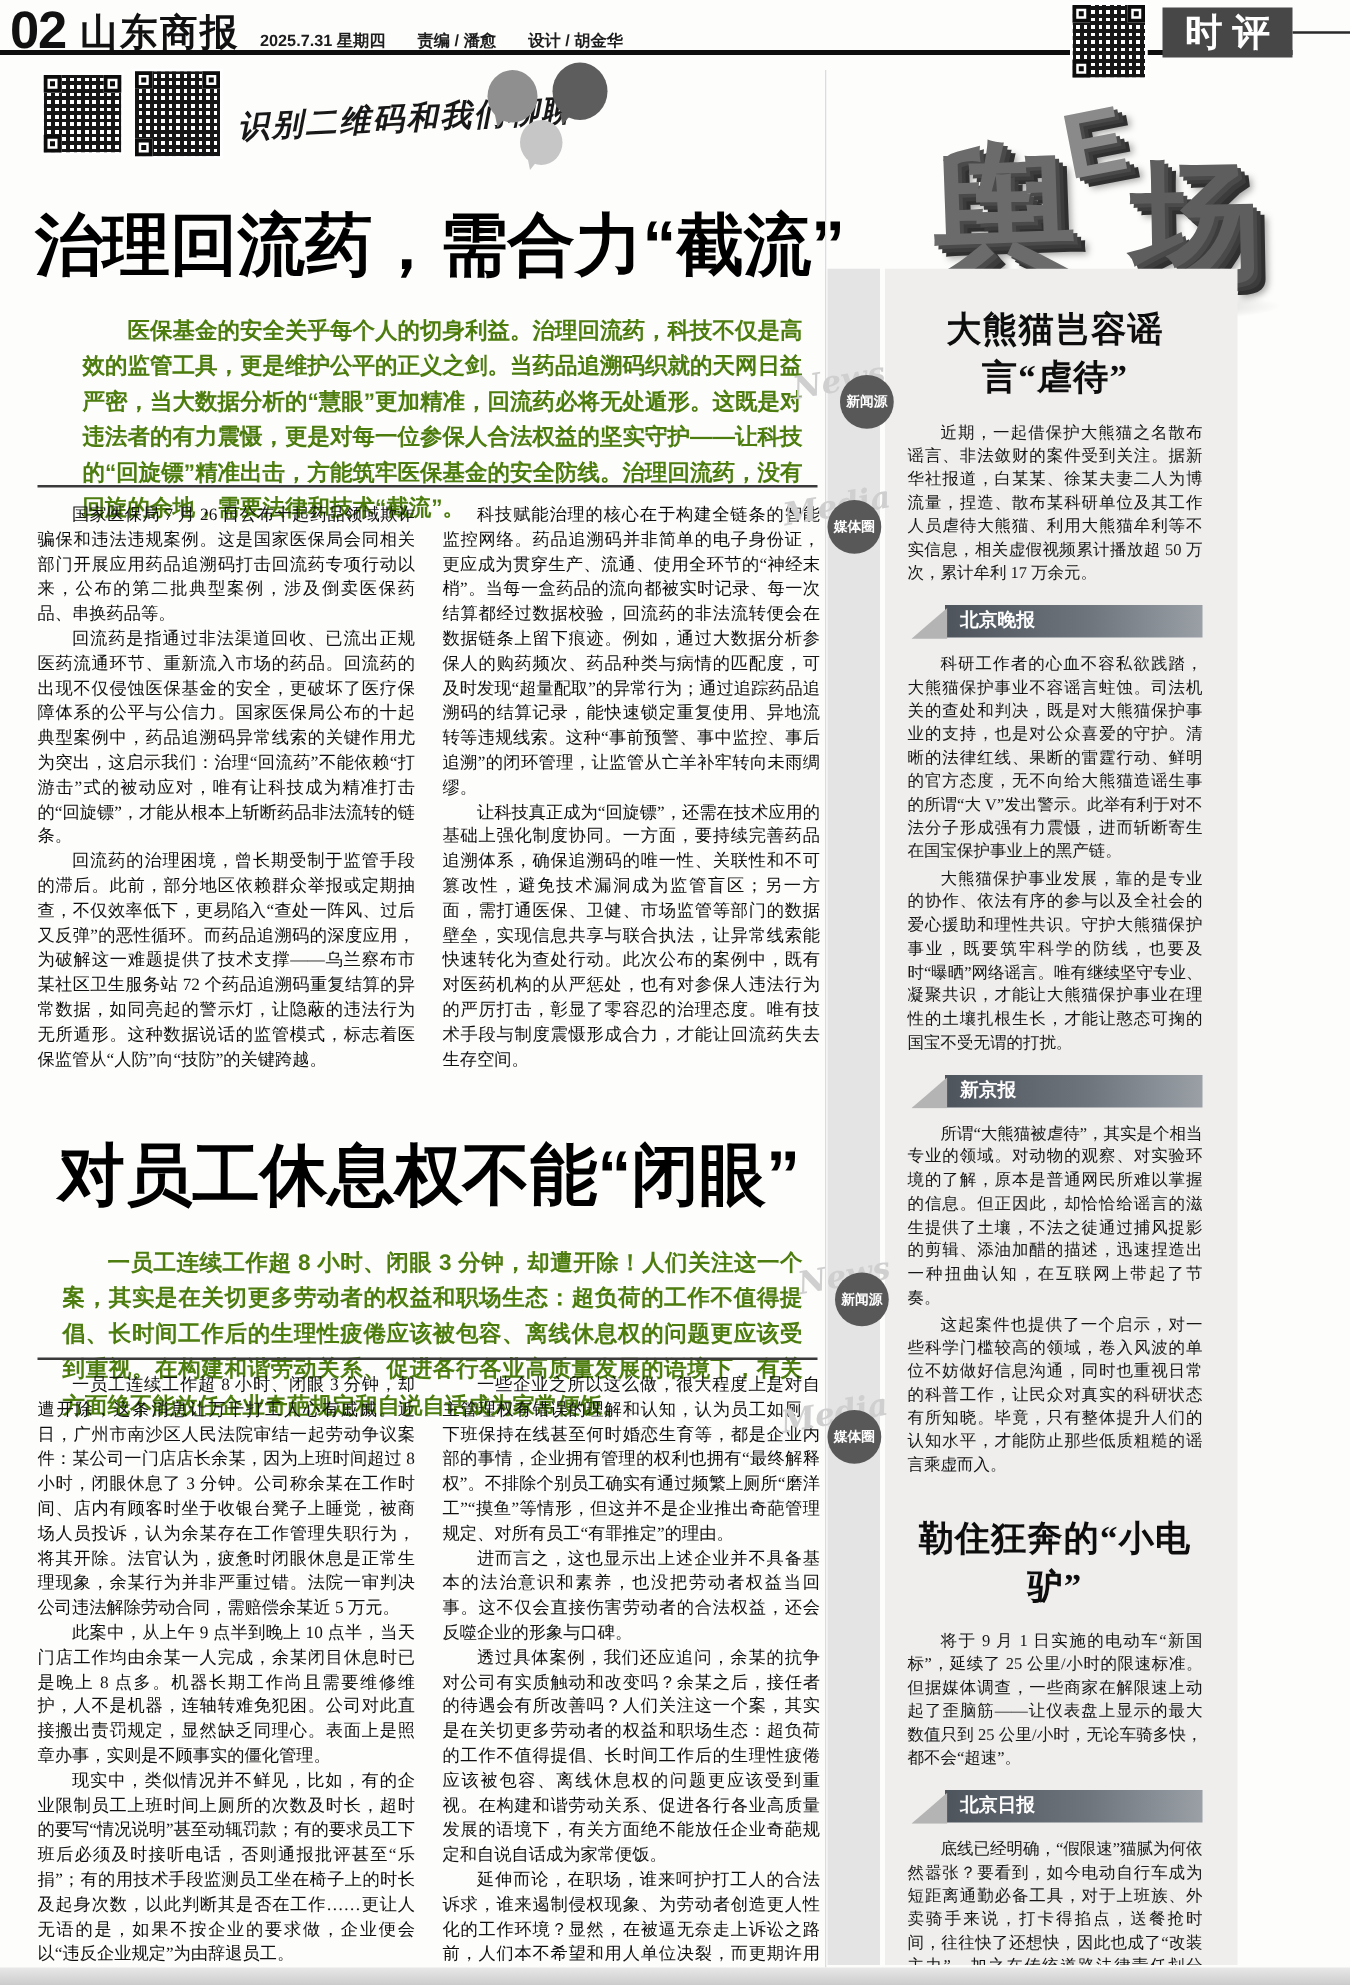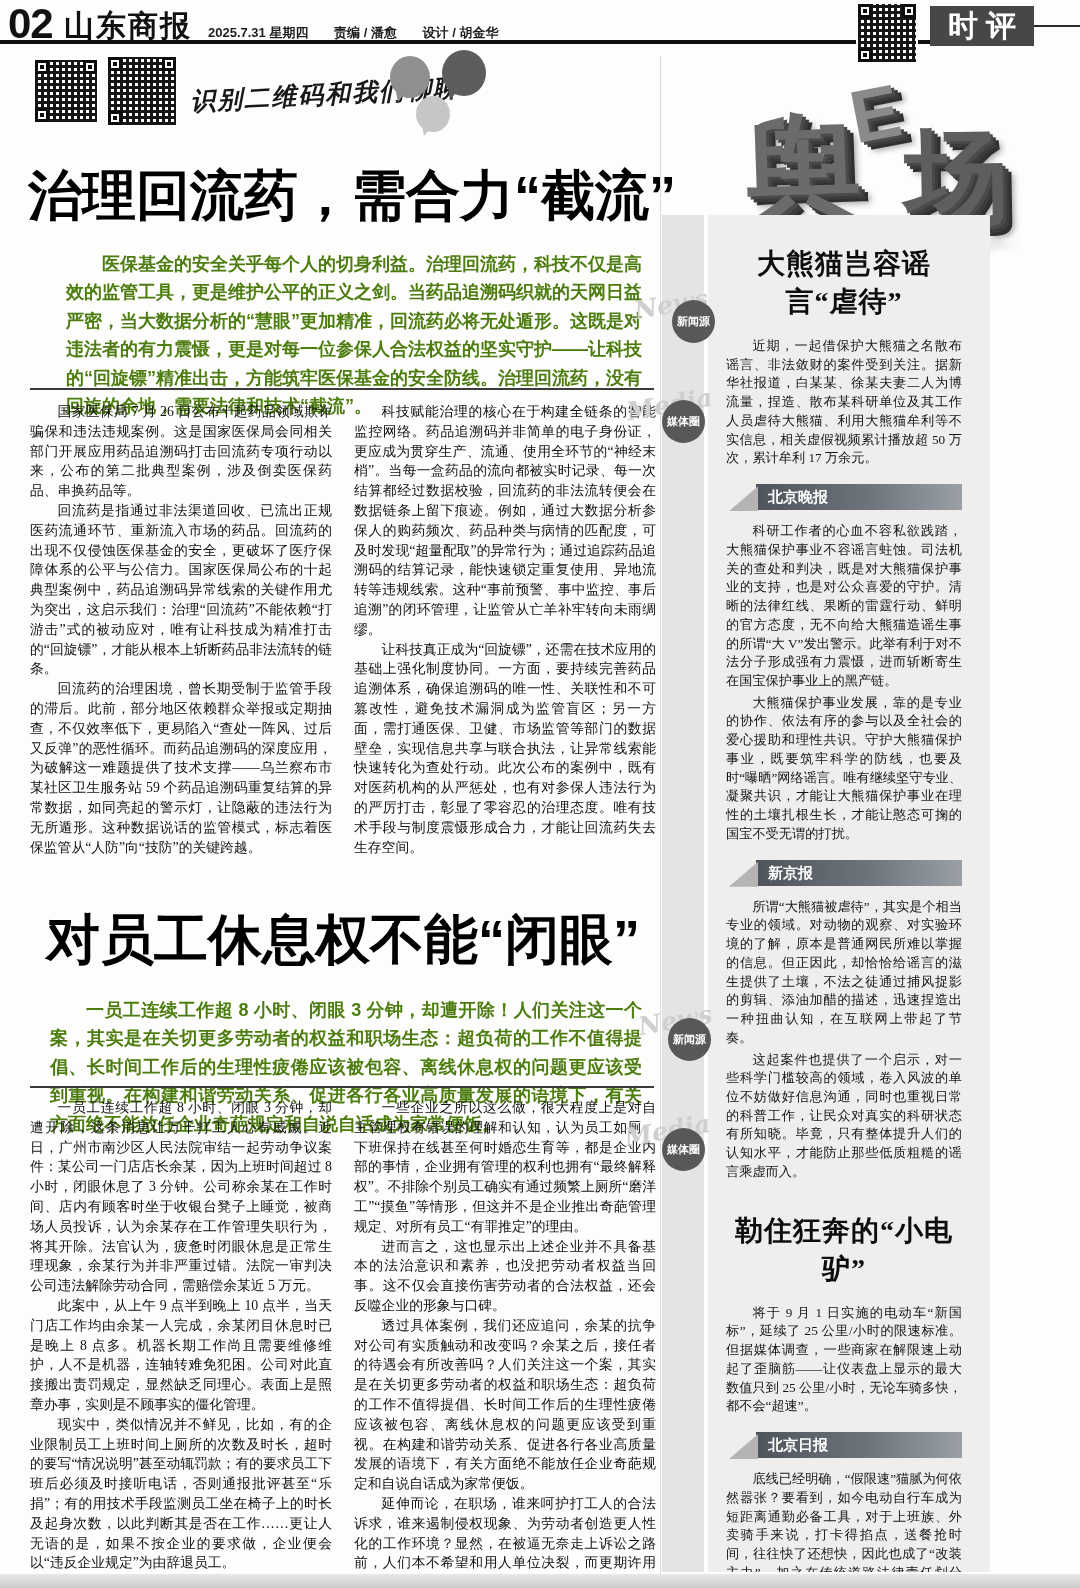--- a/index.html
+++ b/index.html
@@ -133,21 +133,21 @@
   <div class="bubble b1"></div>
   <div class="bubble b2"></div>
   <div class="bubble b3"></div>
 
   <div class="a-title a1-title">治理回流药，需合力“截流”</div>
   <div class="lead a1-lead">医保基金的安全关乎每个人的切身利益。治理回流药，科技不仅是高效的监管工具，更是维护公平的正义之剑。当药品追溯码织就的天网日益严密，当大数据分析的“慧眼”更加精准，回流药必将无处遁形。这既是对违法者的有力震慑，更是对每一位参保人合法权益的坚实守护——让科技的“回旋镖”精准出击，方能筑牢医保基金的安全防线。治理回流药，没有回旋的余地，需要法律和技术“截流”。</div>
   <div class="divider d1"></div>
   <div class="a-body a1-body">
     <p>国家医保局 7 月 26 日公布十起药品领域欺诈骗保和违法违规案例。这是国家医保局会同相关部门开展应用药品追溯码打击回流药专项行动以来，公布的第二批典型案例，涉及倒卖医保药品、串换药品等。</p>
     <p>回流药是指通过非法渠道回收、已流出正规医药流通环节、重新流入市场的药品。回流药的出现不仅侵蚀医保基金的安全，更破坏了医疗保障体系的公平与公信力。国家医保局公布的十起典型案例中，药品追溯码异常线索的关键作用尤为突出，这启示我们：治理“回流药”不能依赖“打游击”式的被动应对，唯有让科技成为精准打击的“回旋镖”，才能从根本上斩断药品非法流转的链条。</p>
-    <p>回流药的治理困境，曾长期受制于监管手段的滞后。此前，部分地区依赖群众举报或定期抽查，不仅效率低下，更易陷入“查处一阵风、过后又反弹”的恶性循环。而药品追溯码的深度应用，为破解这一难题提供了技术支撑——乌兰察布市某社区卫生服务站 59 个药品追溯码重复结算的异常数据，如同亮起的警示灯，让隐蔽的违法行为无所遁形。这种数据说话的监管模式，标志着医保监管从“人防”向“技防”的关键跨越。</p>
+    <p>回流药的治理困境，曾长期受制于监管手段的滞后。此前，部分地区依赖群众举报或定期抽查，不仅效率低下，更易陷入“查处一阵风、过后又反弹”的恶性循环。而药品追溯码的深度应用，为破解这一难题提供了技术支撑——乌兰察布市某社区卫生服务站 72 个药品追溯码重复结算的异常数据，如同亮起的警示灯，让隐蔽的违法行为无所遁形。这种数据说话的监管模式，标志着医保监管从“人防”向“技防”的关键跨越。</p>
     <p>科技赋能治理的核心在于构建全链条的智能监控网络。药品追溯码并非简单的电子身份证，更应成为贯穿生产、流通、使用全环节的“神经末梢”。当每一盒药品的流向都被实时记录、每一次结算都经过数据校验，回流药的非法流转便会在数据链条上留下痕迹。例如，通过大数据分析参保人的购药频次、药品种类与病情的匹配度，可及时发现“超量配取”的异常行为；通过追踪药品追溯码的结算记录，能快速锁定重复使用、异地流转等违规线索。这种“事前预警、事中监控、事后追溯”的闭环管理，让监管从亡羊补牢转向未雨绸缪。</p>
     <p>让科技真正成为“回旋镖”，还需在技术应用的基础上强化制度协同。一方面，要持续完善药品追溯体系，确保追溯码的唯一性、关联性和不可篡改性，避免技术漏洞成为监管盲区；另一方面，需打通医保、卫健、市场监管等部门的数据壁垒，实现信息共享与联合执法，让异常线索能快速转化为查处行动。此次公布的案例中，既有对医药机构的从严惩处，也有对参保人违法行为的严厉打击，彰显了零容忍的治理态度。唯有技术手段与制度震慑形成合力，才能让回流药失去生存空间。</p>
 
   </div>
 
   <div class="a-title a2-title">对员工休息权不能“闭眼”</div>
   <div class="lead a2-lead">一员工连续工作超 8 小时、闭眼 3 分钟，却遭开除！人们关注这一个案，其实是在关切更多劳动者的权益和职场生态：超负荷的工作不值得提倡、长时间工作后的生理性疲倦应该被包容、离线休息权的问题更应该受到重视。在构建和谐劳动关系、促进各行各业高质量发展的语境下，有关方面绝不能放任企业奇葩规定和自说自话成为家常便饭。</div>
   <div class="divider d2"></div>
   <div class="a-body a2-body">
     <p>一员工连续工作超 8 小时、闭眼 3 分钟，却遭开除，这条消息让万千打工人心有戚戚。近日，广州市南沙区人民法院审结一起劳动争议案件：某公司一门店店长余某，因为上班时间超过 8 小时，闭眼休息了 3 分钟。公司称余某在工作时间、店内有顾客时坐于收银台凳子上睡觉，被商场人员投诉，认为余某存在工作管理失职行为，将其开除。法官认为，疲惫时闭眼休息是正常生理现象，余某行为并非严重过错。法院一审判决公司违法解除劳动合同，需赔偿余某近 5 万元。</p>

